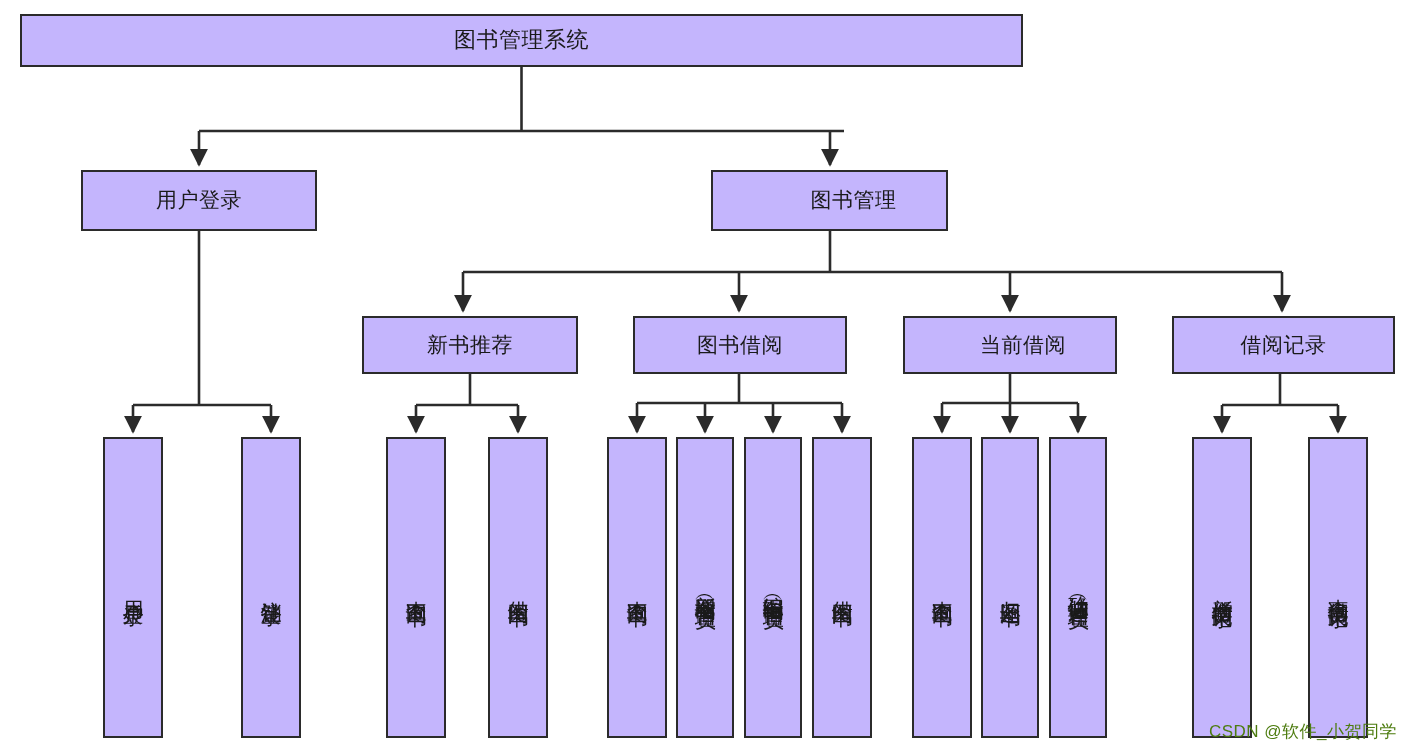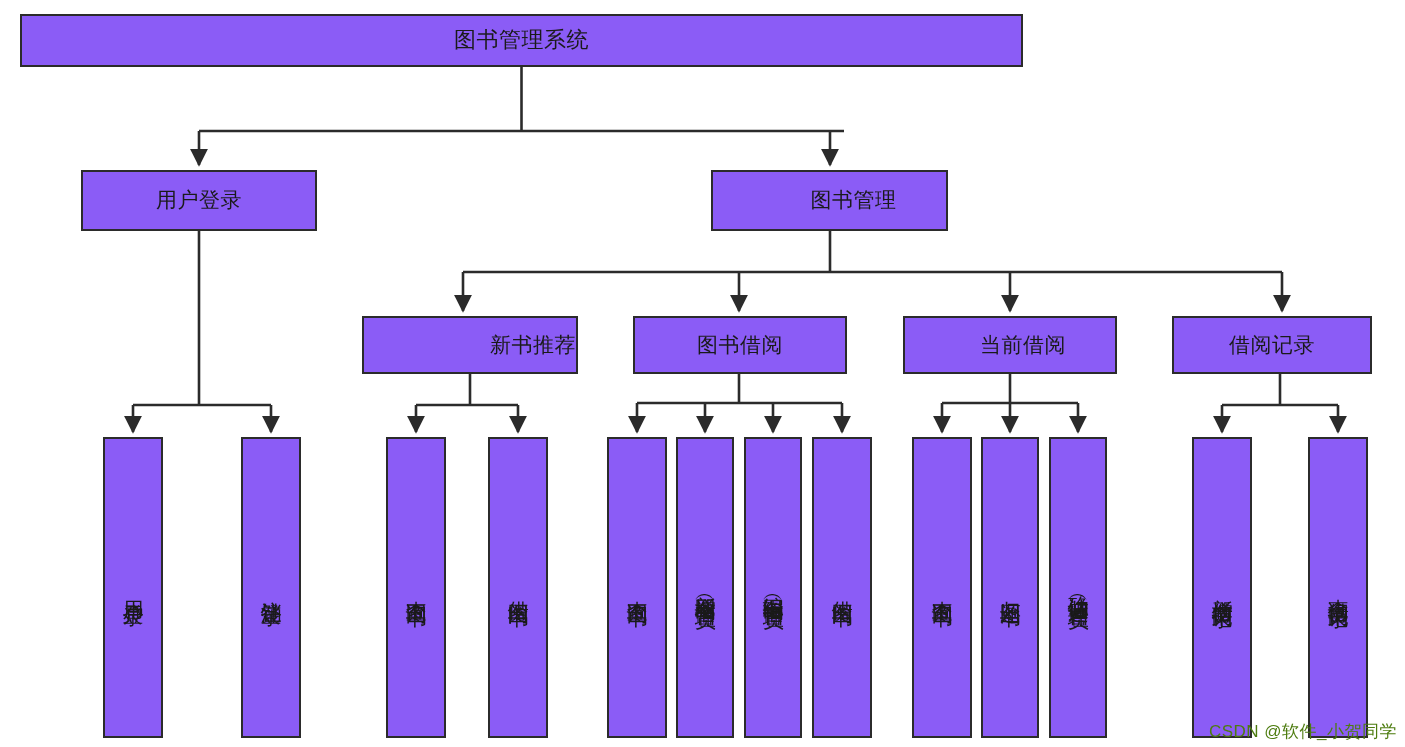--- a/index.html
+++ b/index.html
@@ -21,21 +21,21 @@
     position: absolute;
     left: 0;
     top: 0;
     width: 1405px;
     height: 747px;
     pointer-events: none;
   }
   .node {
     position: absolute;
     box-sizing: border-box;
-    background: #8b5cf6;
+    background: #c4b5fd;
     border: 2px solid #2b2b2b;
     display: flex;
     align-items: center;
     justify-content: center;
     color: #1a1a1a;
     z-index: 2;
   }
   .node .lbl {
     display: block;
     text-align: center;
@@ -135,33 +135,33 @@
   </div>
 
   <div class="node h-node" style="left:81px; top:170px; width:236px; height:61px;">
     <span class="lbl">用户登录</span>
   </div>
 
   <div class="node h-node" style="left:711px; top:170px; width:237px; height:61px;padding-left:48px;">
     <span class="lbl">图书管理</span>
   </div>
 
-  <div class="node h-node" style="left:362px; top:316px; width:216px; height:58px;justify-content:flex-end;">
+  <div class="node h-node" style="left:362px; top:316px; width:216px; height:58px;">
     <span class="lbl">新书推荐</span>
   </div>
 
   <div class="node h-node" style="left:633px; top:316px; width:214px; height:58px;">
     <span class="lbl">图书借阅</span>
   </div>
 
   <div class="node h-node" style="left:903px; top:316px; width:214px; height:58px;padding-left:26px;">
     <span class="lbl">当前借阅</span>
   </div>
 
-  <div class="node h-node" style="left:1172px; top:316px; width:200px; height:58px;">
+  <div class="node h-node" style="left:1172px; top:316px; width:223px; height:58px;">
     <span class="lbl">借阅记录</span>
   </div>
 
   <div class="node v-node" style="left:103px; top:437px; width:60px; height:301px;">
     <span class="lbl">用户登录</span>
   </div>
 
   <div class="node v-node" style="left:241px; top:437px; width:60px; height:301px;">
     <span class="lbl">注销登录</span>
   </div>

